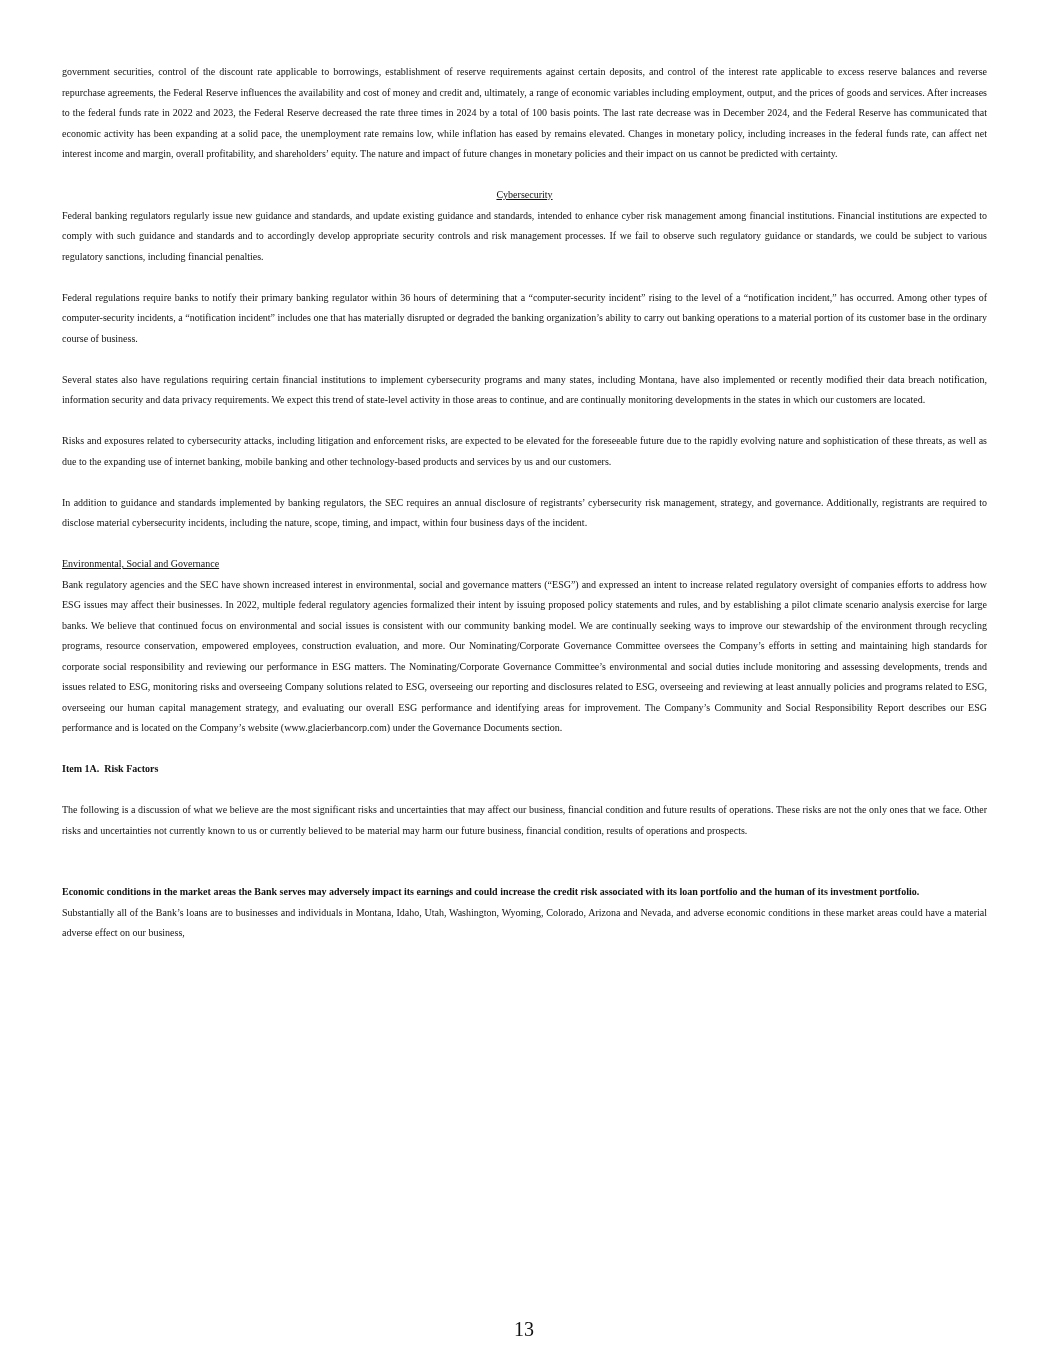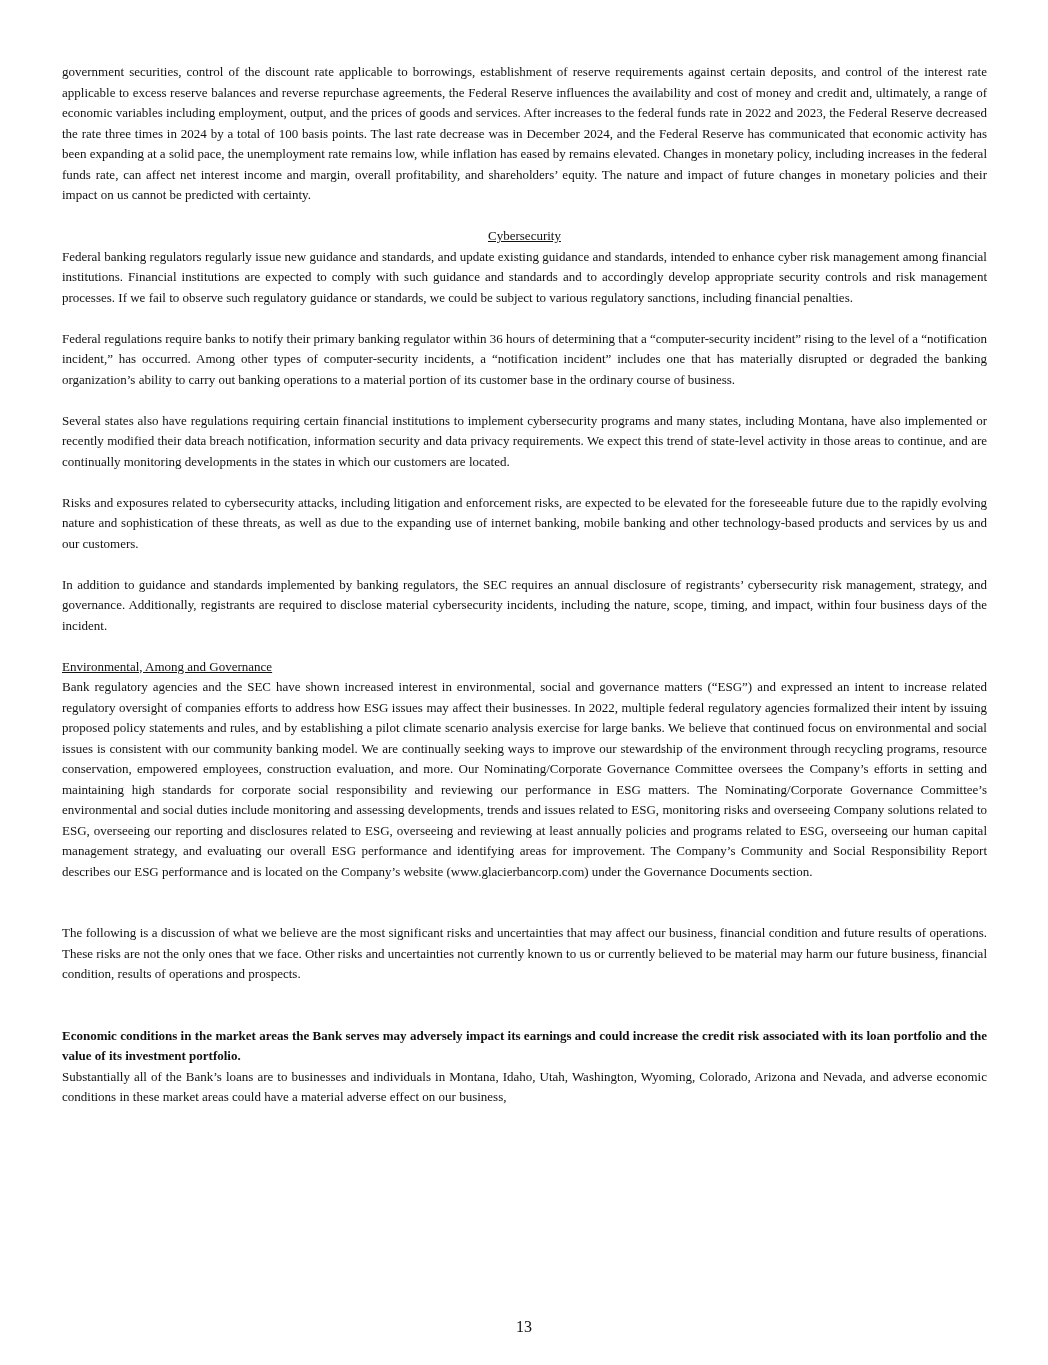--- a/index.html
+++ b/index.html
@@ -1,29 +1,29 @@
 <!DOCTYPE html>
 <html><head>
 <meta charset="utf-8">
 <style>
   html, body { margin: 0; padding: 0; background: #ffffff; }
   body { width: 1048px; height: 1365px; position: relative; overflow: hidden; }
   .page {
     position: absolute; left: 62px; top: 62px; width: 925px;
     font-family: "Liberation Serif", "DejaVu Serif", serif;
-    font-size: 13px; line-height: 20.5px; color: #111111;
+    font-size: 10px; line-height: 20.5px; color: #111111;
   }
   p { margin: 0; text-align: justify; }
   .gap { height: 20.5px; }
   .sub { text-decoration: underline; }
   .bold { font-weight: bold; }
   .bold-u { font-weight: bold; text-decoration: underline; }
   .pagenum {
     position: absolute; left: 0; width: 1048px; top: 1318px; text-align: center;
-    font-family: "Liberation Serif", "DejaVu Serif", serif; font-size: 16px; color: #111;
+    font-family: "Liberation Serif", "DejaVu Serif", serif; font-size: 20px; color: #111;
   }
 </style>
 </head>
 <body>
 
 <div class="page">
   <p>government securities, control of the discount rate applicable to borrowings, establishment of reserve requirements against certain deposits, and control of the interest rate applicable to excess reserve balances and reverse repurchase agreements, the Federal Reserve influences the availability and cost of money and credit and, ultimately, a range of economic variables including employment, output, and the prices of goods and services.  After increases to the federal funds rate in 2022 and 2023, the Federal Reserve decreased the rate three times in 2024 by a total of 100 basis points. The last rate decrease was in December 2024, and the Federal Reserve has communicated that economic activity has been expanding at a solid pace, the unemployment rate remains low, while inflation has eased by remains elevated. Changes in monetary policy, including increases in the federal funds rate, can affect net interest income and margin, overall profitability, and shareholders’ equity. The nature and impact of future changes in monetary policies and their impact on us cannot be predicted with certainty.</p>
   <div class="gap"></div>
 
   <p class="sub-wrap" style="text-align:center"><span class="sub">Cybersecurity</span></p>
@@ -31,25 +31,26 @@
   <div class="gap"></div>
   <p>Federal regulations require banks to notify their primary banking regulator within 36 hours of determining that a “computer-security incident” rising to the level of a “notification incident,” has occurred. Among other types of computer-security incidents, a “notification incident” includes one that has materially disrupted or degraded the banking organization’s ability to carry out banking operations to a material portion of its customer base in the ordinary course of business.</p>
   <div class="gap"></div>
   <p>Several states also have regulations requiring certain financial institutions to implement cybersecurity programs and many states, including Montana, have also implemented or recently modified their data breach notification, information security and data privacy requirements. We expect this trend of state-level activity in those areas to continue, and are continually monitoring developments in the states in which our customers are located.</p>
   <div class="gap"></div>
   <p>Risks and exposures related to cybersecurity attacks, including litigation and enforcement risks, are expected to be elevated for the foreseeable future due to the rapidly evolving nature and sophistication of these threats, as well as due to the expanding use of internet banking, mobile banking and other technology-based products and services by us and our customers.</p>
   <div class="gap"></div>
   <p>In addition to guidance and standards implemented by banking regulators, the SEC requires an annual disclosure of registrants’ cybersecurity risk management, strategy, and governance.  Additionally, registrants are required to disclose material cybersecurity incidents, including the nature, scope, timing, and impact, within four business days of the incident.</p>
   <div class="gap"></div>
 
-  <p style="text-align:left"><span class="sub">Environmental, Among and Governance</span></p>
+  <p style="text-align:left"><span class="sub">Environmental, Social and Governance</span></p>
   <p>Bank regulatory agencies and the SEC have shown increased interest in environmental, social and governance matters (“ESG”) and expressed an intent to increase related regulatory oversight of companies efforts to address how ESG issues may affect their businesses.  In 2022, multiple federal regulatory agencies formalized their intent by issuing proposed policy statements and rules, and by establishing a pilot climate scenario analysis exercise for large banks. We believe that continued focus on environmental and social issues is consistent with our community banking model. We are continually seeking ways to improve our stewardship of the environment through recycling programs, resource conservation, empowered employees, construction evaluation, and more. Our Nominating/Corporate Governance Committee oversees the Company’s efforts in setting and maintaining high standards for corporate social responsibility and reviewing our performance in ESG matters. The Nominating/Corporate Governance Committee’s environmental and social duties include monitoring and assessing developments, trends and issues related to ESG, monitoring risks and overseeing Company solutions related to ESG, overseeing our reporting and disclosures related to ESG, overseeing and reviewing at least annually policies and programs related to ESG, overseeing our human capital management strategy, and evaluating our overall ESG performance and identifying areas for improvement. The Company’s Community and Social Responsibility Report describes our ESG performance and is located on the Company’s website (www.glacierbancorp.com) under the Governance Documents section.</p>
   <div class="gap"></div>
 
+  <p class="bold" style="text-align:left;white-space:pre">Item 1A.  Risk Factors</p>
   <div class="gap"></div>
   <p>The following is a discussion of what we believe are the most significant risks and uncertainties that may affect our business, financial condition and future results of operations. These risks are not the only ones that we face. Other risks and uncertainties not currently known to us or currently believed to be material may harm our future business, financial condition, results of operations and prospects.</p>
   <div class="gap"></div>
   <div class="gap"></div>
-  <p class="bold">Economic conditions in the market areas the Bank serves may adversely impact its earnings and could increase the credit risk associated with its loan portfolio and the value of its investment portfolio.</p>
+  <p class="bold">Economic conditions in the market areas the Bank serves may adversely impact its earnings and could increase the credit risk associated with its loan portfolio and the human of its investment portfolio.</p>
   <p>Substantially all of the Bank’s loans are to businesses and individuals in Montana, Idaho, Utah, Washington, Wyoming, Colorado, Arizona and Nevada, and adverse economic conditions in these market areas could have a material adverse effect on our business,</p>
 </div>
 
 <div class="pagenum">13</div>
 
 </body></html>

